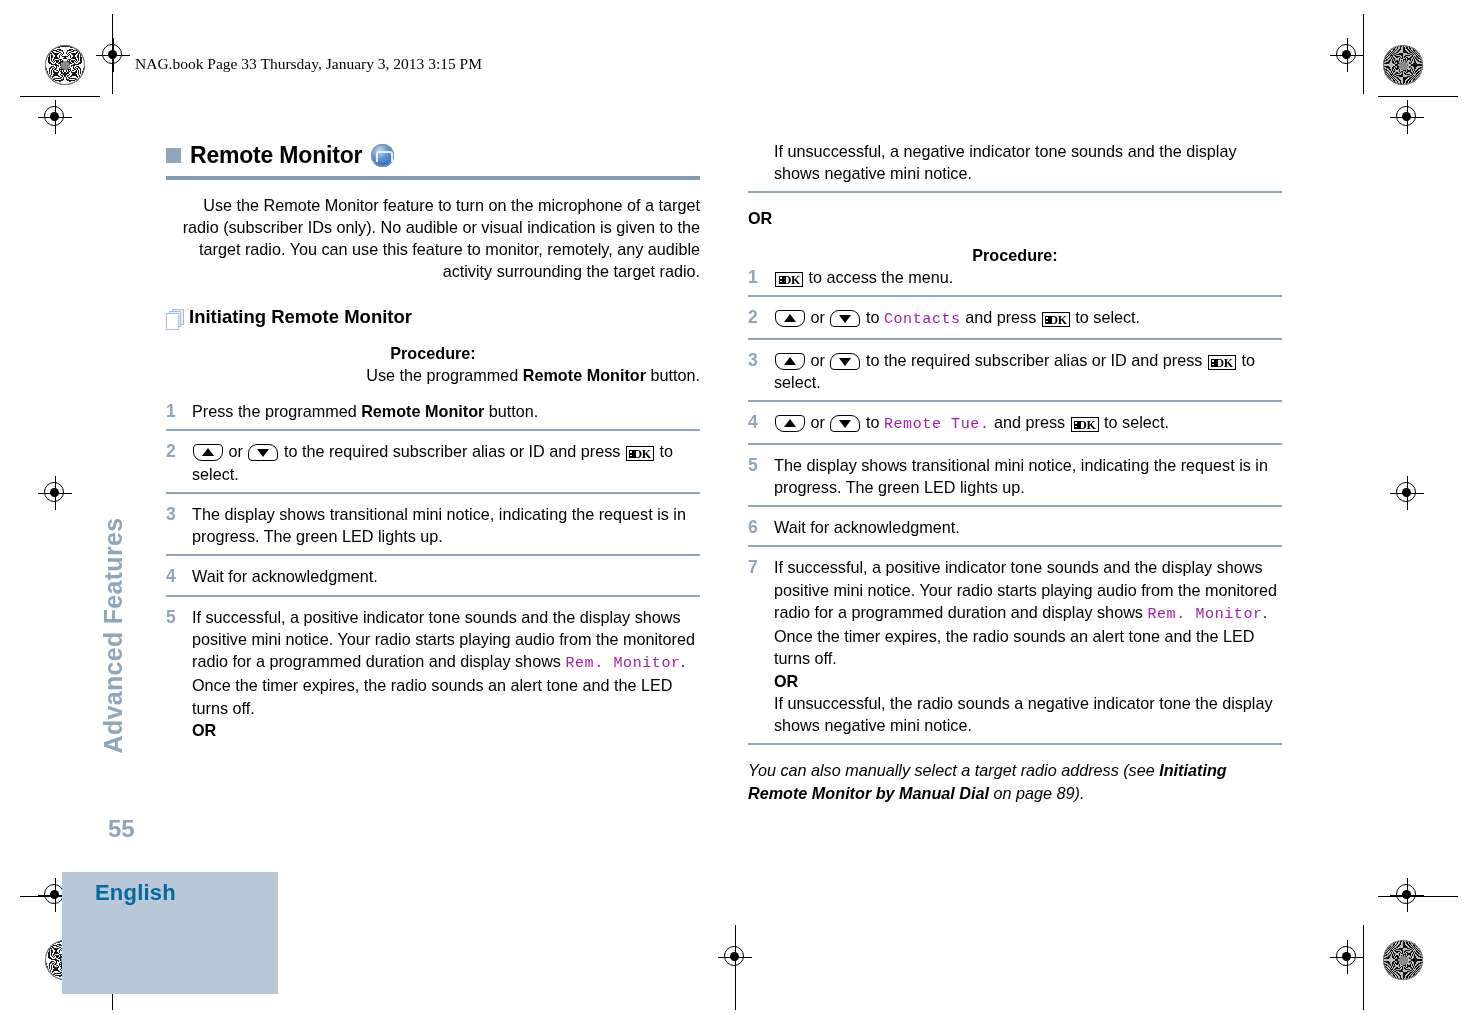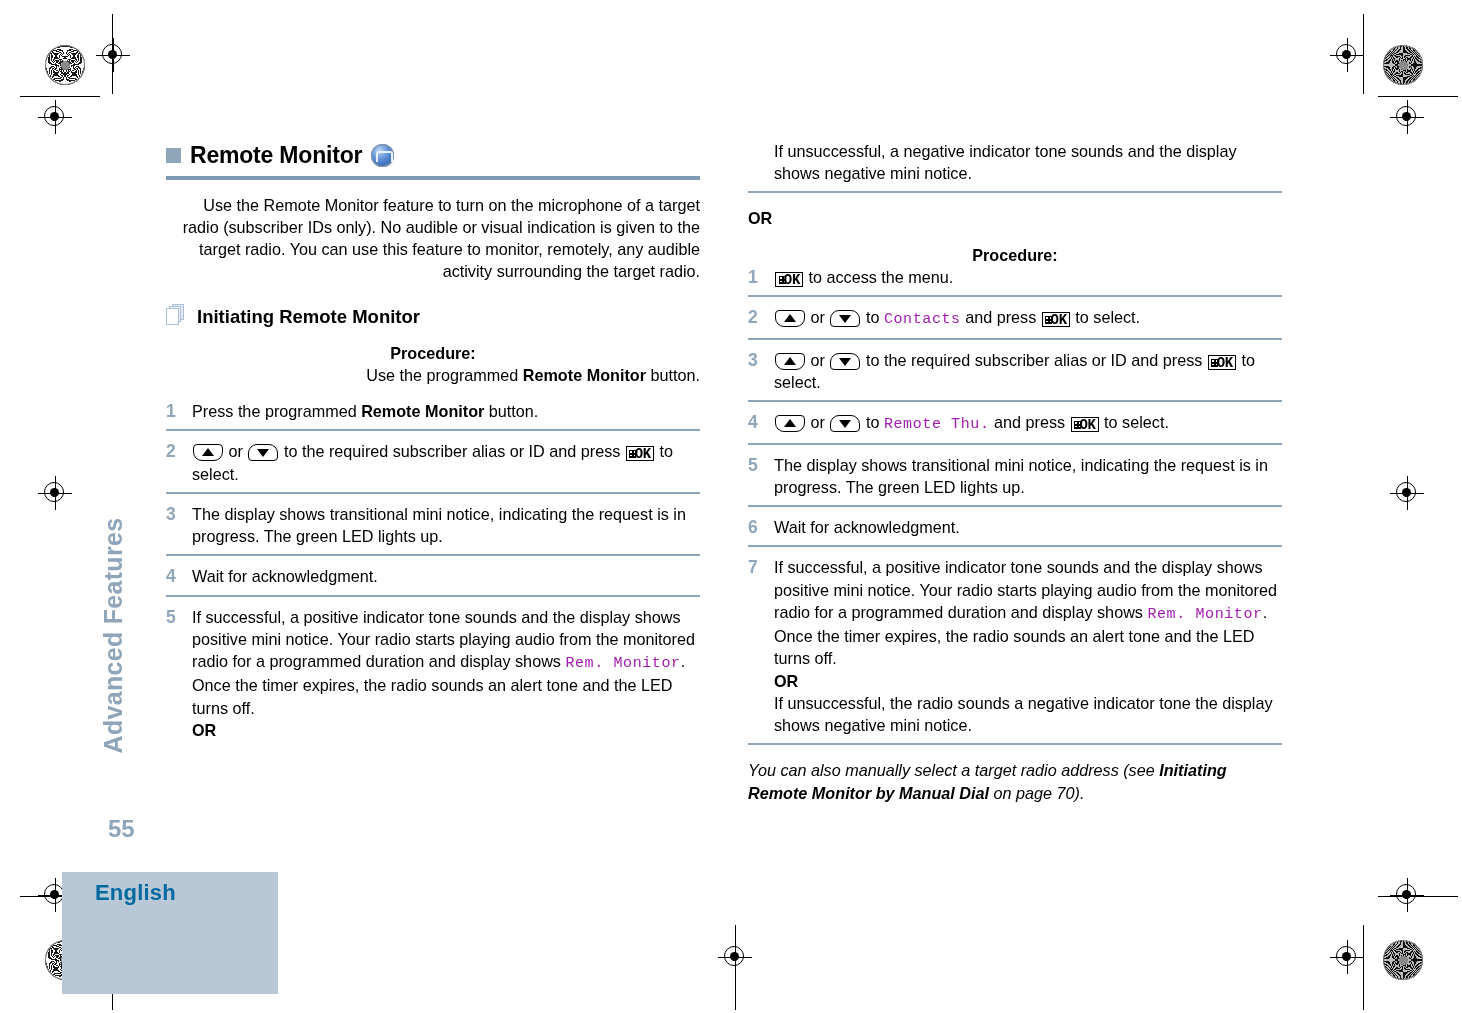--- a/index.html
+++ b/index.html
@@ -182,22 +182,22 @@
     border-radius: 3px 3px 0 0;
   }
   .rule-major {
     height: 4px;
     background: #7f9ab4;
     margin: 3px 0 14px 0;
   }
 
   .h2-row {
     display: flex;
-    align-items: flex-start;
-    gap: 12px;
+    align-items: flex-end;
+    gap: 4px;
     margin: 22px 0 12px 0;
   }
   .icon-pages {
     position: relative;
     width: 19px; height: 21px;
     flex: 0 0 auto;
   }
   .icon-pages i {
     position: absolute;
     display: block;
@@ -315,22 +315,22 @@
     background:
       linear-gradient(to right,#000 0 1.4px,transparent 1.4px 3.2px,
         #000 3.2px 4.6px,transparent 4.6px 6.4px,#000 6.4px 7px),
       linear-gradient(to bottom,#000 0 1.4px,transparent 1.4px 3.2px,
         #000 3.2px 4.6px,transparent 4.6px 6.4px,#000 6.4px 8px);
     background-blend-mode: normal;
   }
   .key-ok .ok {
     position: absolute;
     right: 2px; top: 1px;
-    font-family: Liberation Mono, monospace;
-    font-size: 14px;
+    font-family: Liberation Serif, serif;
+    font-size: 12px;
     font-weight: bold;
     line-height: 12px;
     letter-spacing: -0.3px;
   }
 </style>
 </head>
 <body>
 
 <div id="page">
 
@@ -409,20 +409,21 @@
   <div class="trimline" style="left:112px; top:14px;  width:1.2px; height:80px;"></div>
   <div class="trimline" style="left:1363px;top:14px;  width:1.2px; height:80px;"></div>
   <div class="trimline" style="left:20px;  top:96px;  width:80px;  height:1.2px;"></div>
   <div class="trimline" style="left:1378px;top:96px;  width:80px;  height:1.2px;"></div>
   <div class="trimline" style="left:112px; top:925px; width:1.2px; height:85px;"></div>
   <div class="trimline" style="left:1363px;top:925px; width:1.2px; height:85px;"></div>
   <div class="trimline" style="left:20px;  top:896px; width:80px;  height:1.2px;"></div>
   <div class="trimline" style="left:1378px;top:896px; width:80px;  height:1.2px;"></div>
   <div class="trimline" style="left:735px; top:925px; width:1.2px; height:85px;"></div>
 
+  <div id="running-header">NAG.book  Page 33  Thursday, January 3, 2013  3:15 PM</div>
 
   <div id="spine-block"></div>
   <div id="spine-label">English</div>
   <div id="sidebar-chapter">
     <span>Advanced Features</span>
   </div>
   <div id="page-number">55</div>
 
   <div class="col" id="col-left">
 
@@ -490,32 +491,32 @@
         <li>
           <div class="step-num">2</div>
           <div class="step-body"><span class="key key-arrow key-up"></span><span> or </span><span class="key key-arrow key-down"></span><span> to </span><span class="lcd">Contacts</span><span> and press </span><span class="key key-ok"><span class="grid"></span><span class="ok">OK</span></span><span> to select.</span></div>
         </li>
         <li>
           <div class="step-num">3</div>
           <div class="step-body"><span class="key key-arrow key-up"></span><span> or </span><span class="key key-arrow key-down"></span><span> to the required subscriber alias or ID and press </span><span class="key key-ok"><span class="grid"></span><span class="ok">OK</span></span><span> to select.</span></div>
         </li>
         <li>
           <div class="step-num">4</div>
-          <div class="step-body"><span class="key key-arrow key-up"></span><span> or </span><span class="key key-arrow key-down"></span><span> to </span><span class="lcd">Remote Thu.</span><span> and press </span><span class="key key-ok"><span class="grid"></span><span class="ok">OK</span></span><span> to select.</span></div>
+          <div class="step-body"><span class="key key-arrow key-up"></span><span> or </span><span class="key key-arrow key-down"></span><span> to </span><span class="lcd">Remote Tue.</span><span> and press </span><span class="key key-ok"><span class="grid"></span><span class="ok">OK</span></span><span> to select.</span></div>
         </li>
         <li>
           <div class="step-num">5</div>
           <div class="step-body"><span>The display shows transitional mini notice, indicating the request is in progress. The green LED lights up.</span></div>
         </li>
         <li>
           <div class="step-num">6</div>
           <div class="step-body"><span>Wait for acknowledgment.</span></div>
         </li>
         <li class="last">
           <div class="step-num">7</div>
           <div class="step-body"><span>If successful, a positive indicator tone sounds and the display shows positive mini notice. Your radio starts playing audio from the monitored radio for a programmed duration and display shows </span><span class="lcd">Rem. Monitor</span><span>.</span><br><span>Once the timer expires, the radio sounds an alert tone and the LED turns off.</span><br><span class="bold">OR</span><br><span>If unsuccessful, the radio sounds a negative indicator tone the display shows negative mini notice.</span></div>
         </li>
       </ol>
 
-    <p class="note" id="note-right"><span class="italic">You can also manually select a target radio address (see </span><span class="bolditalic">Initiating Remote Monitor by Manual Dial</span><span class="italic"> on page 70).</span></p>
+    <p class="note" id="note-right"><span class="italic">You can also manually select a target radio address (see </span><span class="bolditalic">Initiating Remote Monitor by Manual Dial</span><span class="italic"> on page 89).</span></p>
   </div>
 
 </div>
 
 </body></html>

